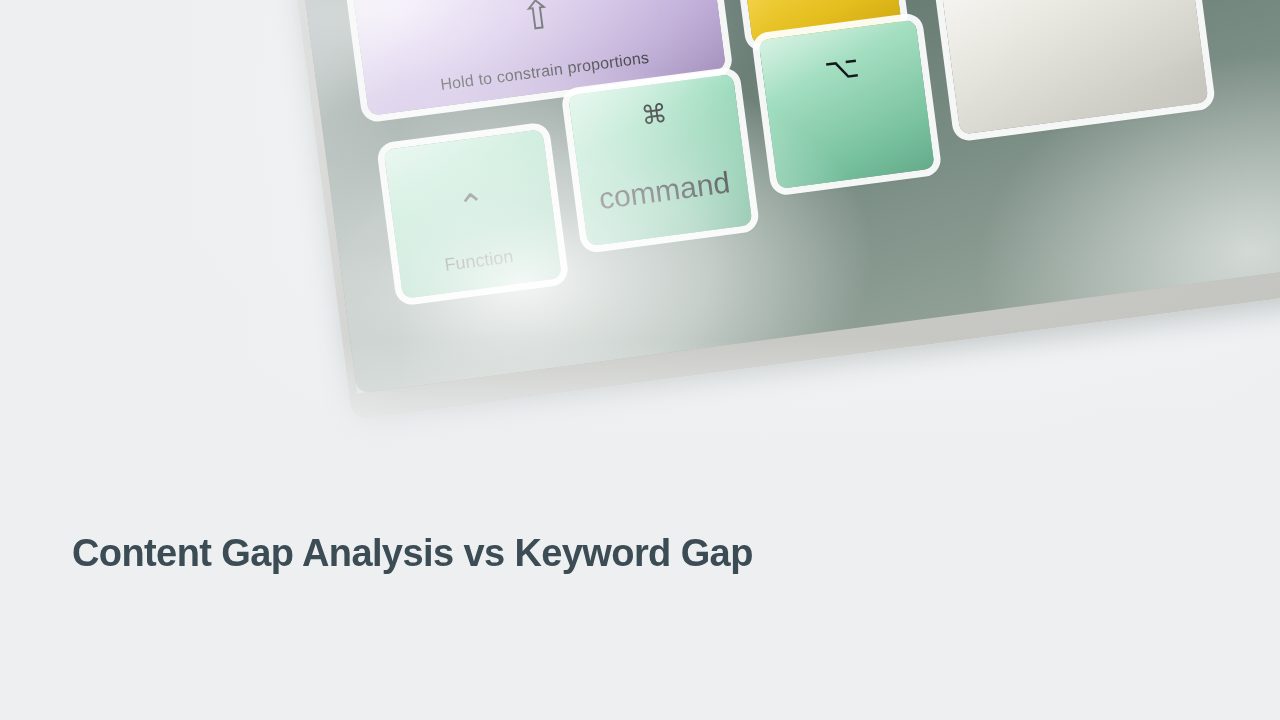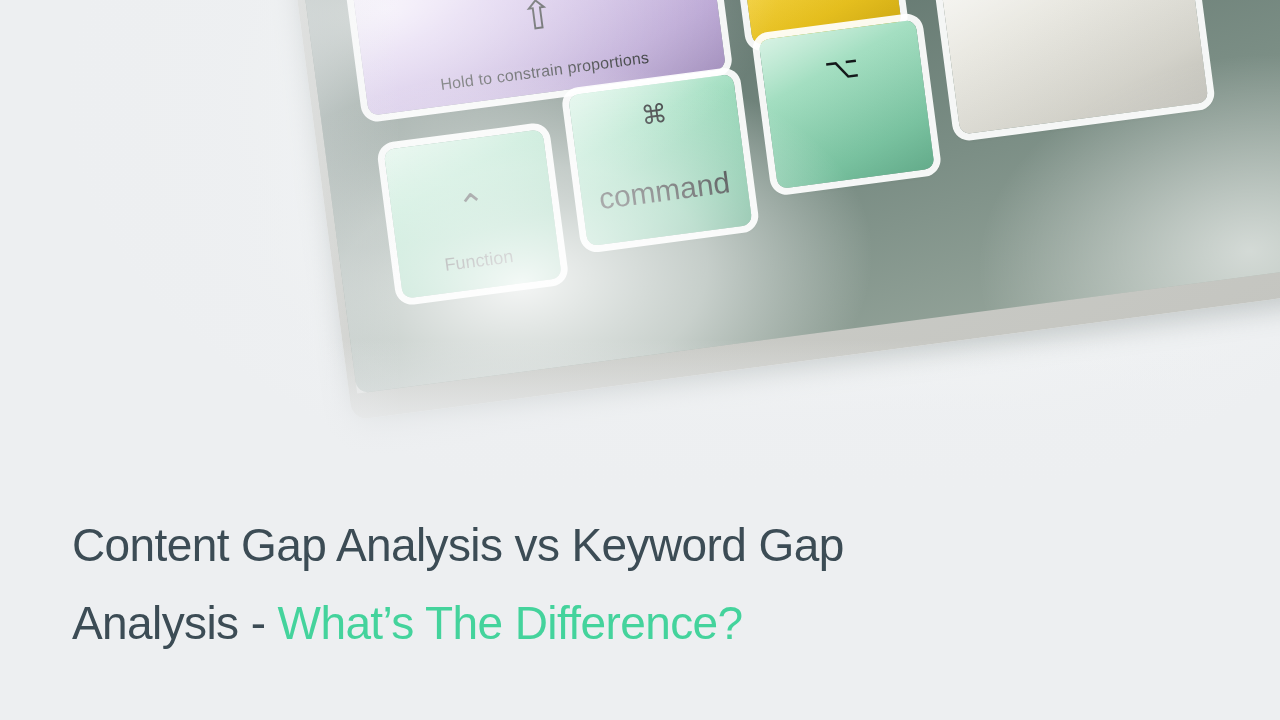--- a/index.html
+++ b/index.html
@@ -126,26 +126,27 @@
 
   
   #title-block {
     position: absolute;
     left: 72px;
     top: 506px;
     width: 1100px;
   }
   .title-line {
     font-family: "Liberation Sans", sans-serif;
-    font-weight: normal;
-    font-size: 46px;
+    font-weight: bold;
+    font-size: 38px;
     line-height: 78px;
     letter-spacing: -0.6px;
     color: #3c4c55;
     white-space: nowrap;
+    margin-top: 8px;
   }
   .hl { color: #44d39c; }
 </style>
 </head>
 <body>
 
 <div id="canvas">
 
   <div id="hero">
     <div class="photo-bg"></div>
@@ -189,16 +190,15 @@
         <div class="kb-glow"></div>
       </div>
     </div>
 
     <div class="hero-left-fade"></div>
     <div class="hero-fade"></div>
   </div>
 
   <div id="title-block">
     <div class="title-line">Content Gap Analysis vs Keyword Gap</div>
-    <div class="title-line"><span>Analysis - </span><span class="hl">What’s The Difference?</span></div>
   </div>
 
 </div>
 
 </body></html>

